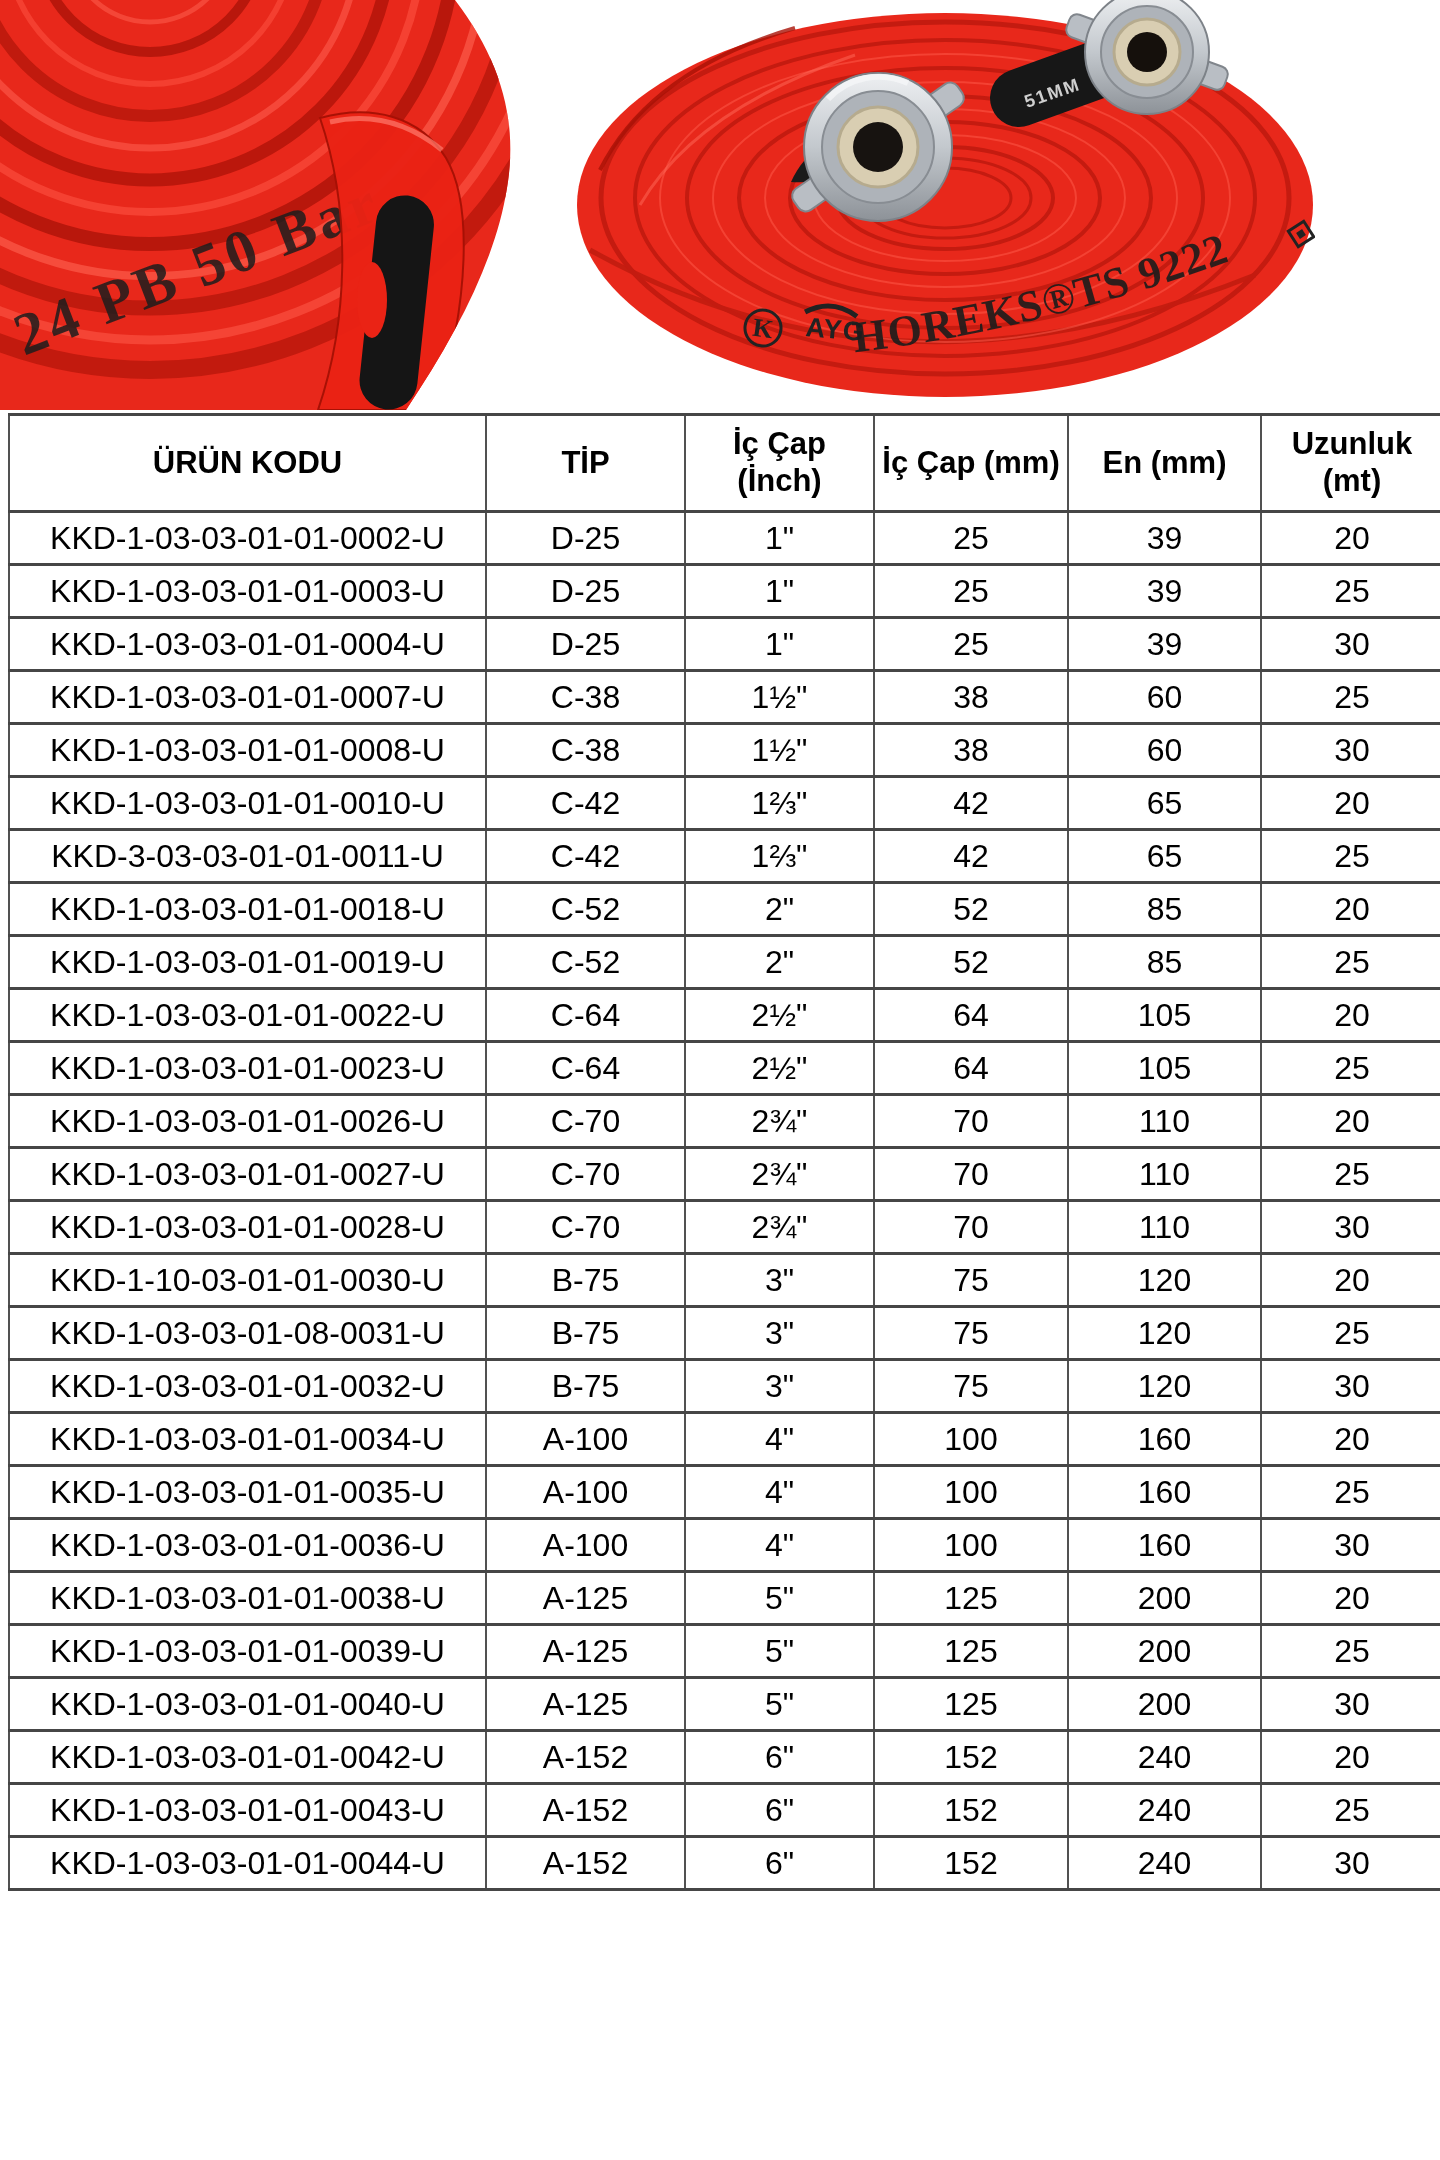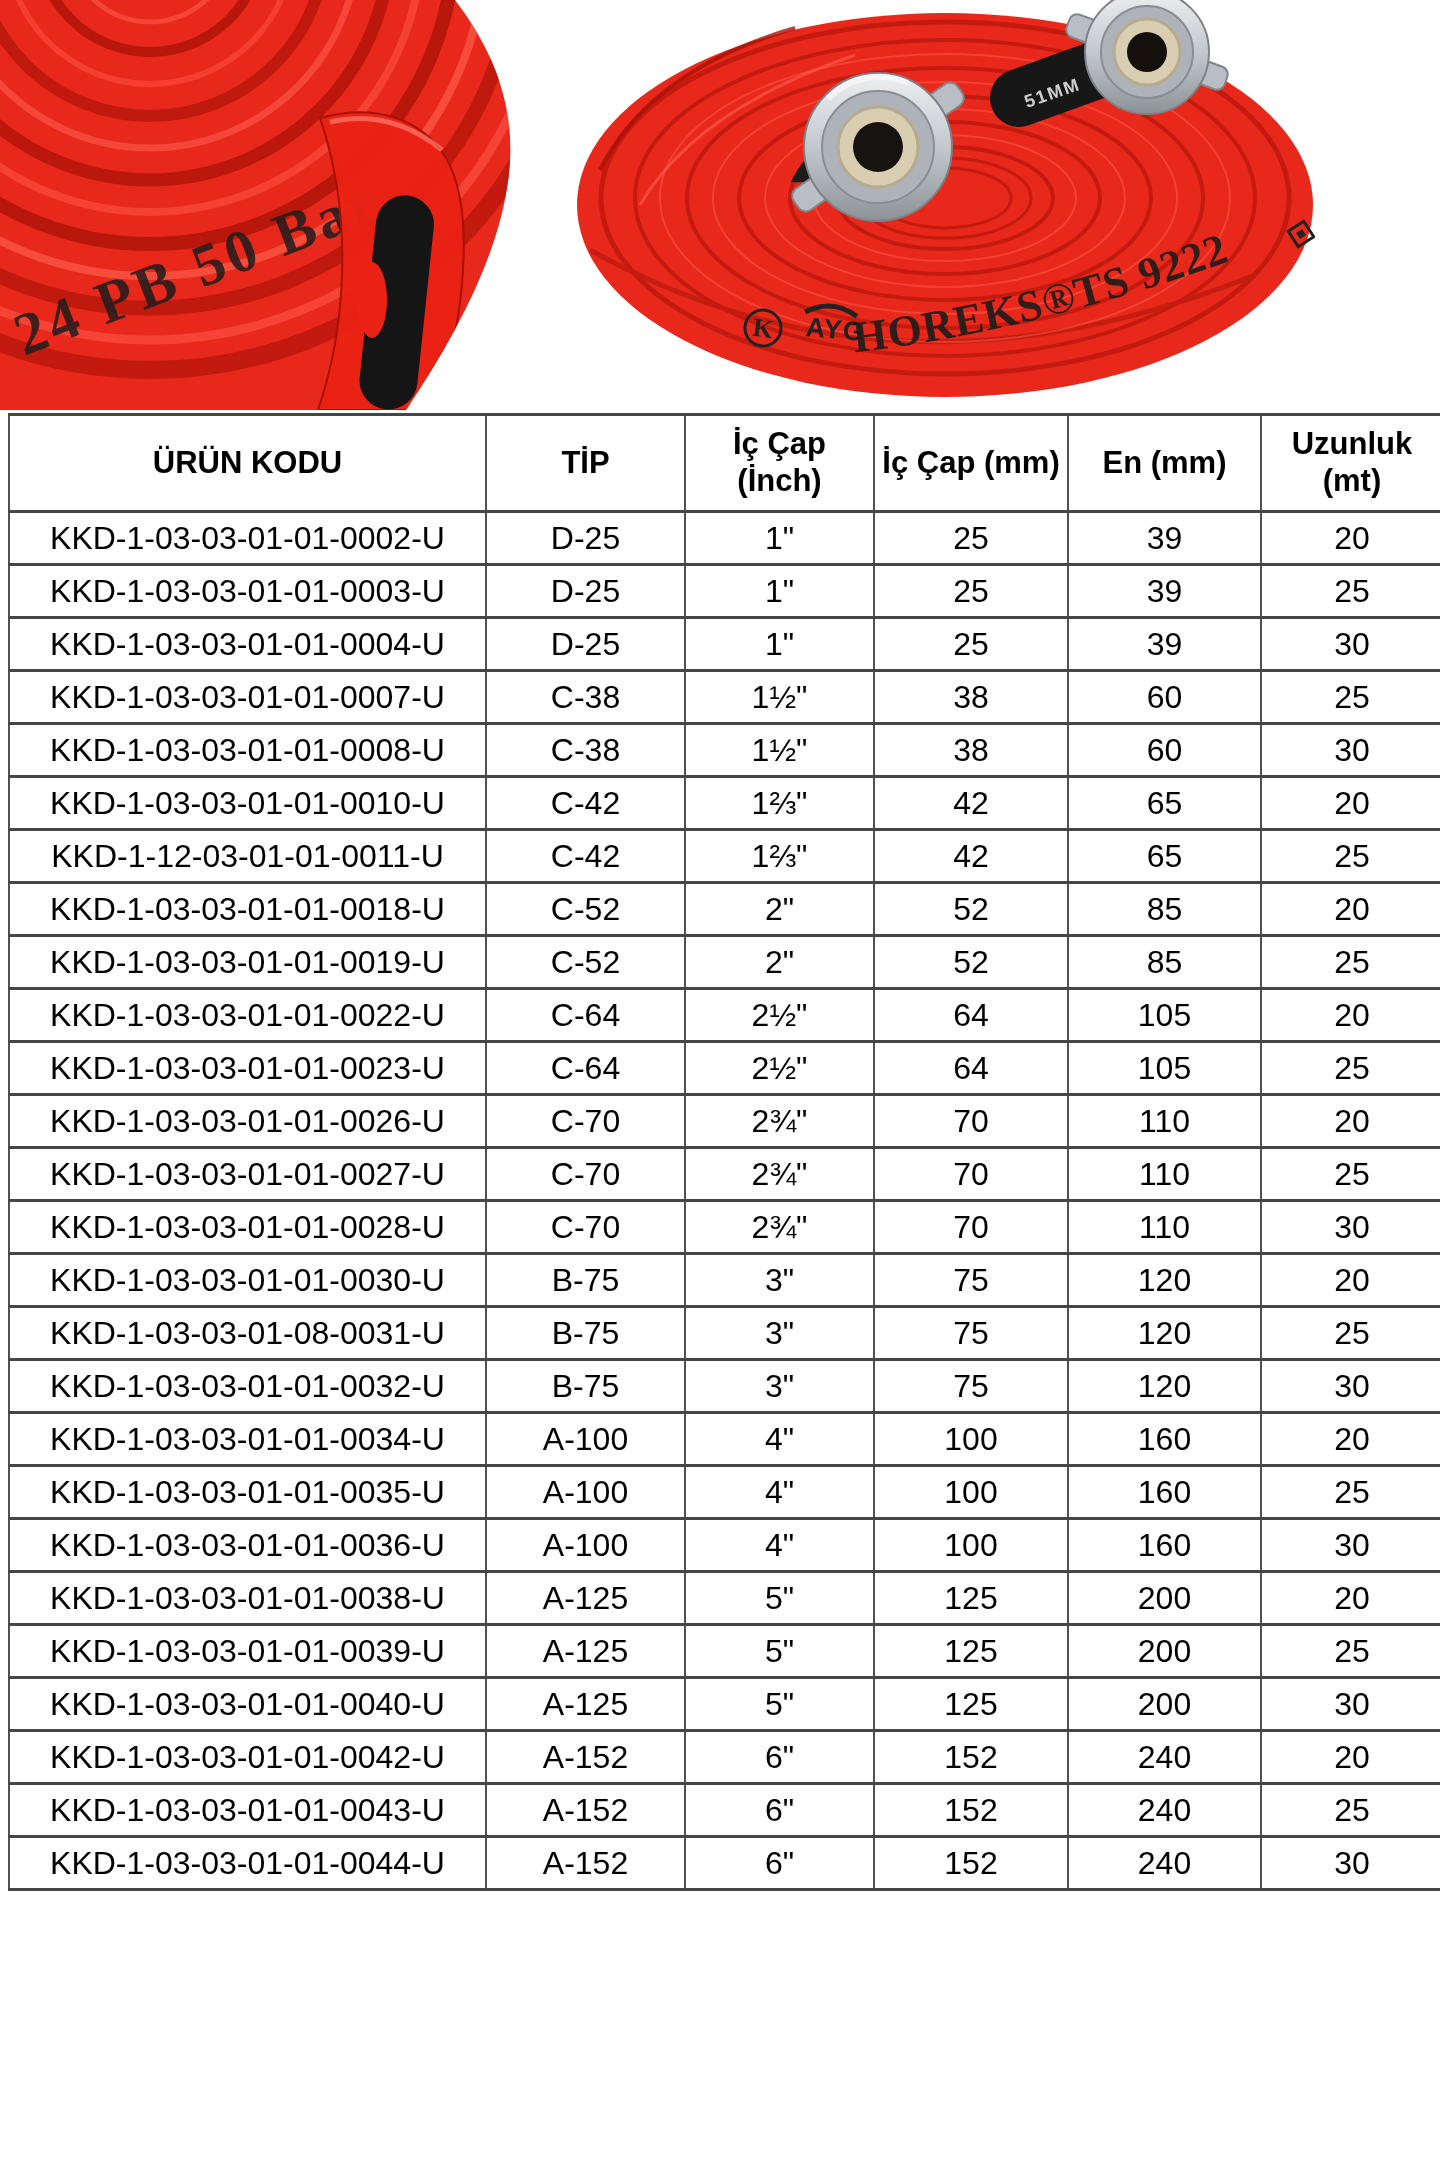--- a/index.html
+++ b/index.html
@@ -209,21 +209,21 @@
       </tr>
       <tr>
         <td>KKD-1-03-03-01-01-0010-U</td>
         <td>C-42</td>
         <td>1⅔"</td>
         <td>42</td>
         <td>65</td>
         <td>20</td>
       </tr>
       <tr>
-        <td>KKD-1-12-03-01-01-0011-U</td>
+        <td>KKD-3-03-03-01-01-0011-U</td>
         <td>C-42</td>
         <td>1⅔"</td>
         <td>42</td>
         <td>65</td>
         <td>25</td>
       </tr>
       <tr>
         <td>KKD-1-03-03-01-01-0018-U</td>
         <td>C-52</td>
         <td>2"</td>
@@ -273,21 +273,21 @@
       </tr>
       <tr>
         <td>KKD-1-03-03-01-01-0028-U</td>
         <td>C-70</td>
         <td>2¾"</td>
         <td>70</td>
         <td>110</td>
         <td>30</td>
       </tr>
       <tr>
-        <td>KKD-1-03-03-01-01-0030-U</td>
+        <td>KKD-1-10-03-01-01-0030-U</td>
         <td>B-75</td>
         <td>3"</td>
         <td>75</td>
         <td>120</td>
         <td>20</td>
       </tr>
       <tr>
         <td>KKD-1-03-03-01-08-0031-U</td>
         <td>B-75</td>
         <td>3"</td>

